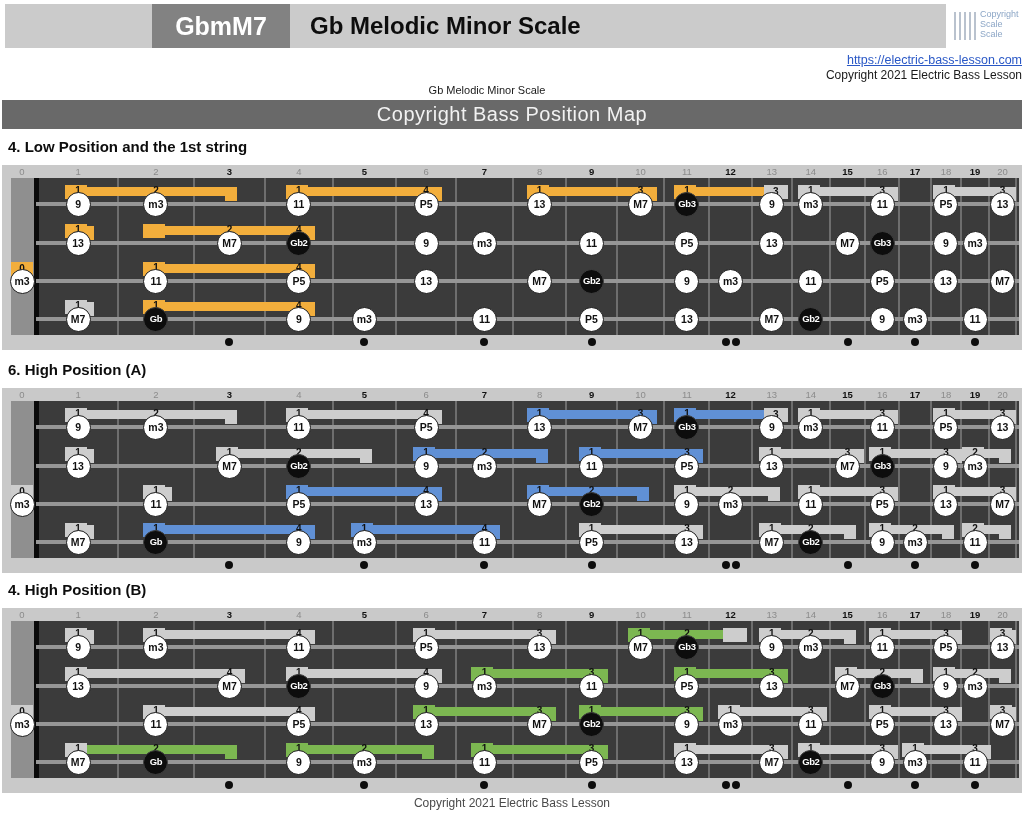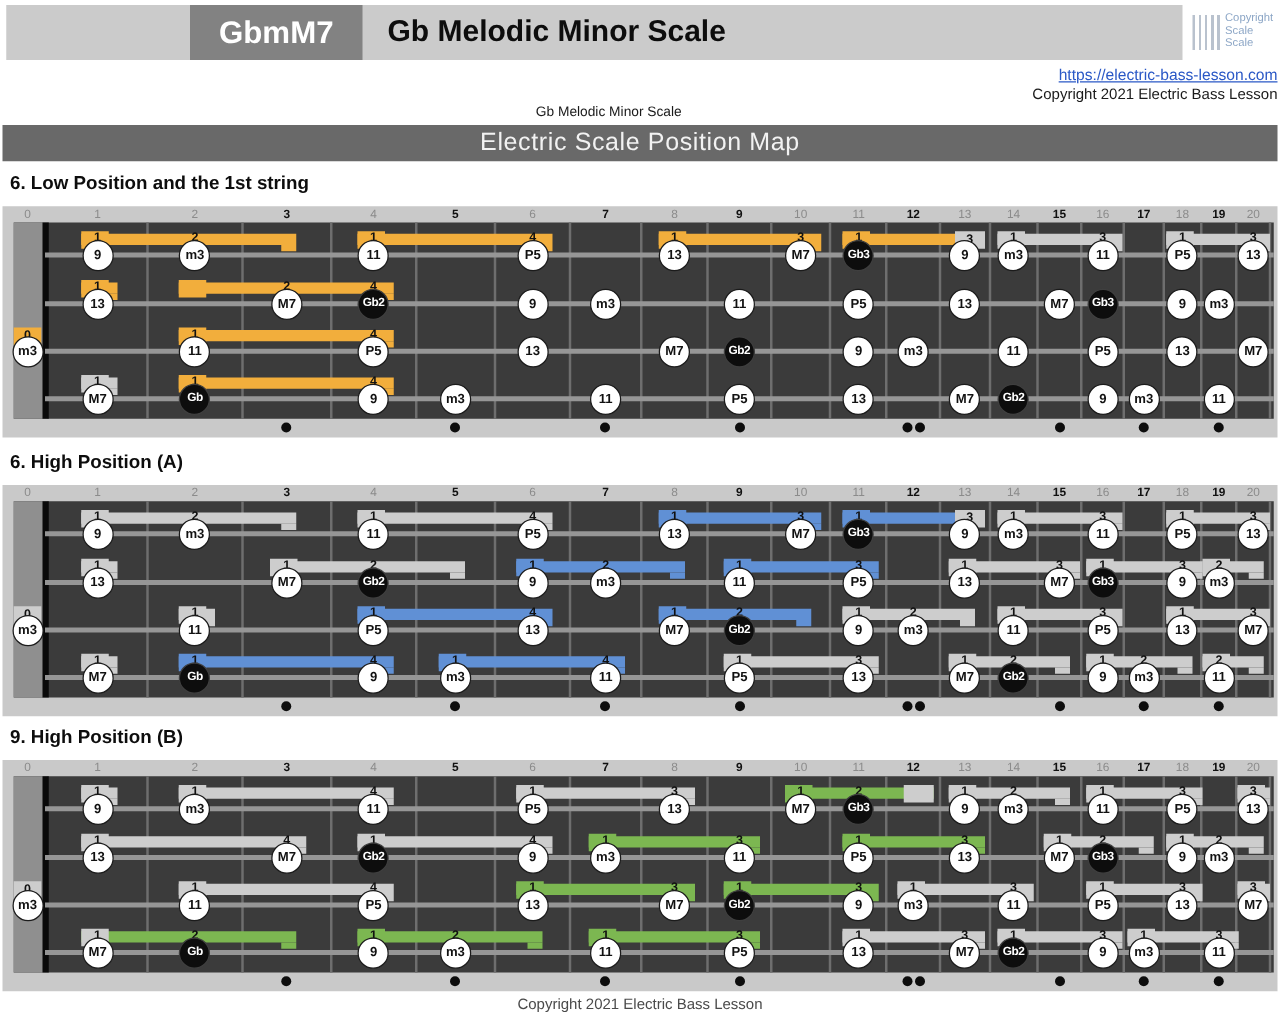--- a/index.html
+++ b/index.html
@@ -56,23 +56,23 @@
     <div class="logo-bars"></div>
     <div class="logo-text">
       <div>Copyright</div>
       <div>Scale</div>
       <div>Scale</div>
     </div>
   </div>
   <a class="link-row" href="#">https://electric-bass-lesson.com</a>
   <div class="copy-row">Copyright 2021 Electric Bass Lesson</div>
   <div class="subtitle">Gb Melodic Minor Scale</div>
-  <div class="banner">Electric Scale Position Map</div>
+  <div class="banner">Copyright Bass Position Map</div>
   <div id="diagrams">
-      <div class="section-title" style="top: 138px;">6. Low Position and the 1st string</div>
+      <div class="section-title" style="top: 138px;">4. Low Position and the 1st string</div>
       <div class="diag" style="top: 165px;">
         <div class="fretnum" style="left: 8px;">0</div>
         <div class="fretnum" style="left: 64.0652px;">1</div>
         <div class="fretnum" style="left: 141.947px;">2</div>
         <div class="fretnum bold" style="left: 215.458px;">3</div>
         <div class="fretnum" style="left: 284.842px;">4</div>
         <div class="fretnum bold" style="left: 350.333px;">5</div>
         <div class="fretnum" style="left: 412.148px;">6</div>
         <div class="fretnum bold" style="left: 470.493px;">7</div>
         <div class="fretnum" style="left: 525.564px;">8</div>
@@ -526,21 +526,21 @@
         <div class="note" style="left: 349.833px; top: 141.5px;">m3</div>
         <div class="note" style="left: 469.993px; top: 141.5px;">11</div>
         <div class="note" style="left: 577.043px; top: 141.5px;">P5</div>
         <div class="note" style="left: 672.415px; top: 141.5px;">13</div>
         <div class="note" style="left: 757.381px; top: 141.5px;">M7</div>
         <div class="note root" style="left: 796.322px; top: 141.5px;">Gb2</div>
         <div class="note" style="left: 867.769px; top: 141.5px;">9</div>
         <div class="note" style="left: 900.514px; top: 141.5px;">m3</div>
         <div class="note" style="left: 960.594px; top: 141.5px;">11</div>
       </div>
-      <div class="section-title" style="top: 581px;">9. High Position (B)</div>
+      <div class="section-title" style="top: 581px;">4. High Position (B)</div>
       <div class="diag" style="top: 608px;">
         <div class="fretnum" style="left: 8px;">0</div>
         <div class="fretnum" style="left: 64.0652px;">1</div>
         <div class="fretnum" style="left: 141.947px;">2</div>
         <div class="fretnum bold" style="left: 215.458px;">3</div>
         <div class="fretnum" style="left: 284.842px;">4</div>
         <div class="fretnum bold" style="left: 350.333px;">5</div>
         <div class="fretnum" style="left: 412.148px;">6</div>
         <div class="fretnum bold" style="left: 470.493px;">7</div>
         <div class="fretnum" style="left: 525.564px;">8</div>

